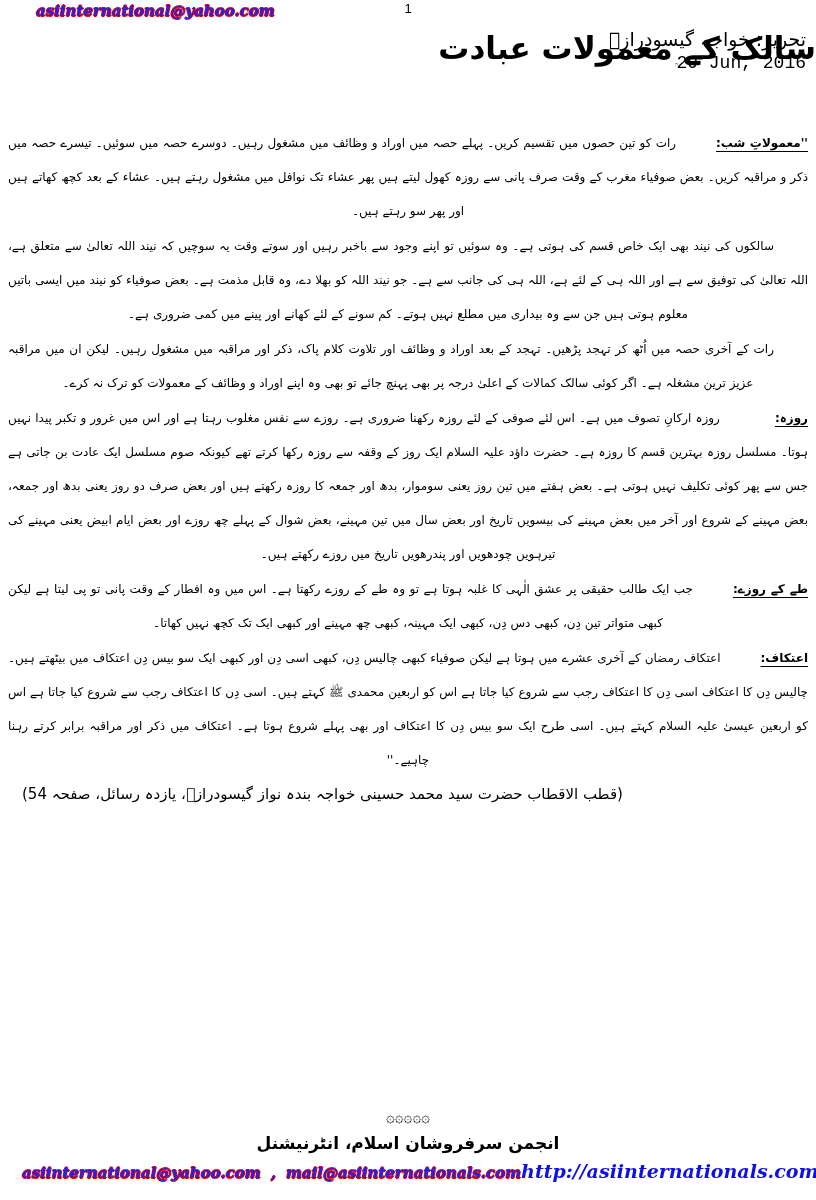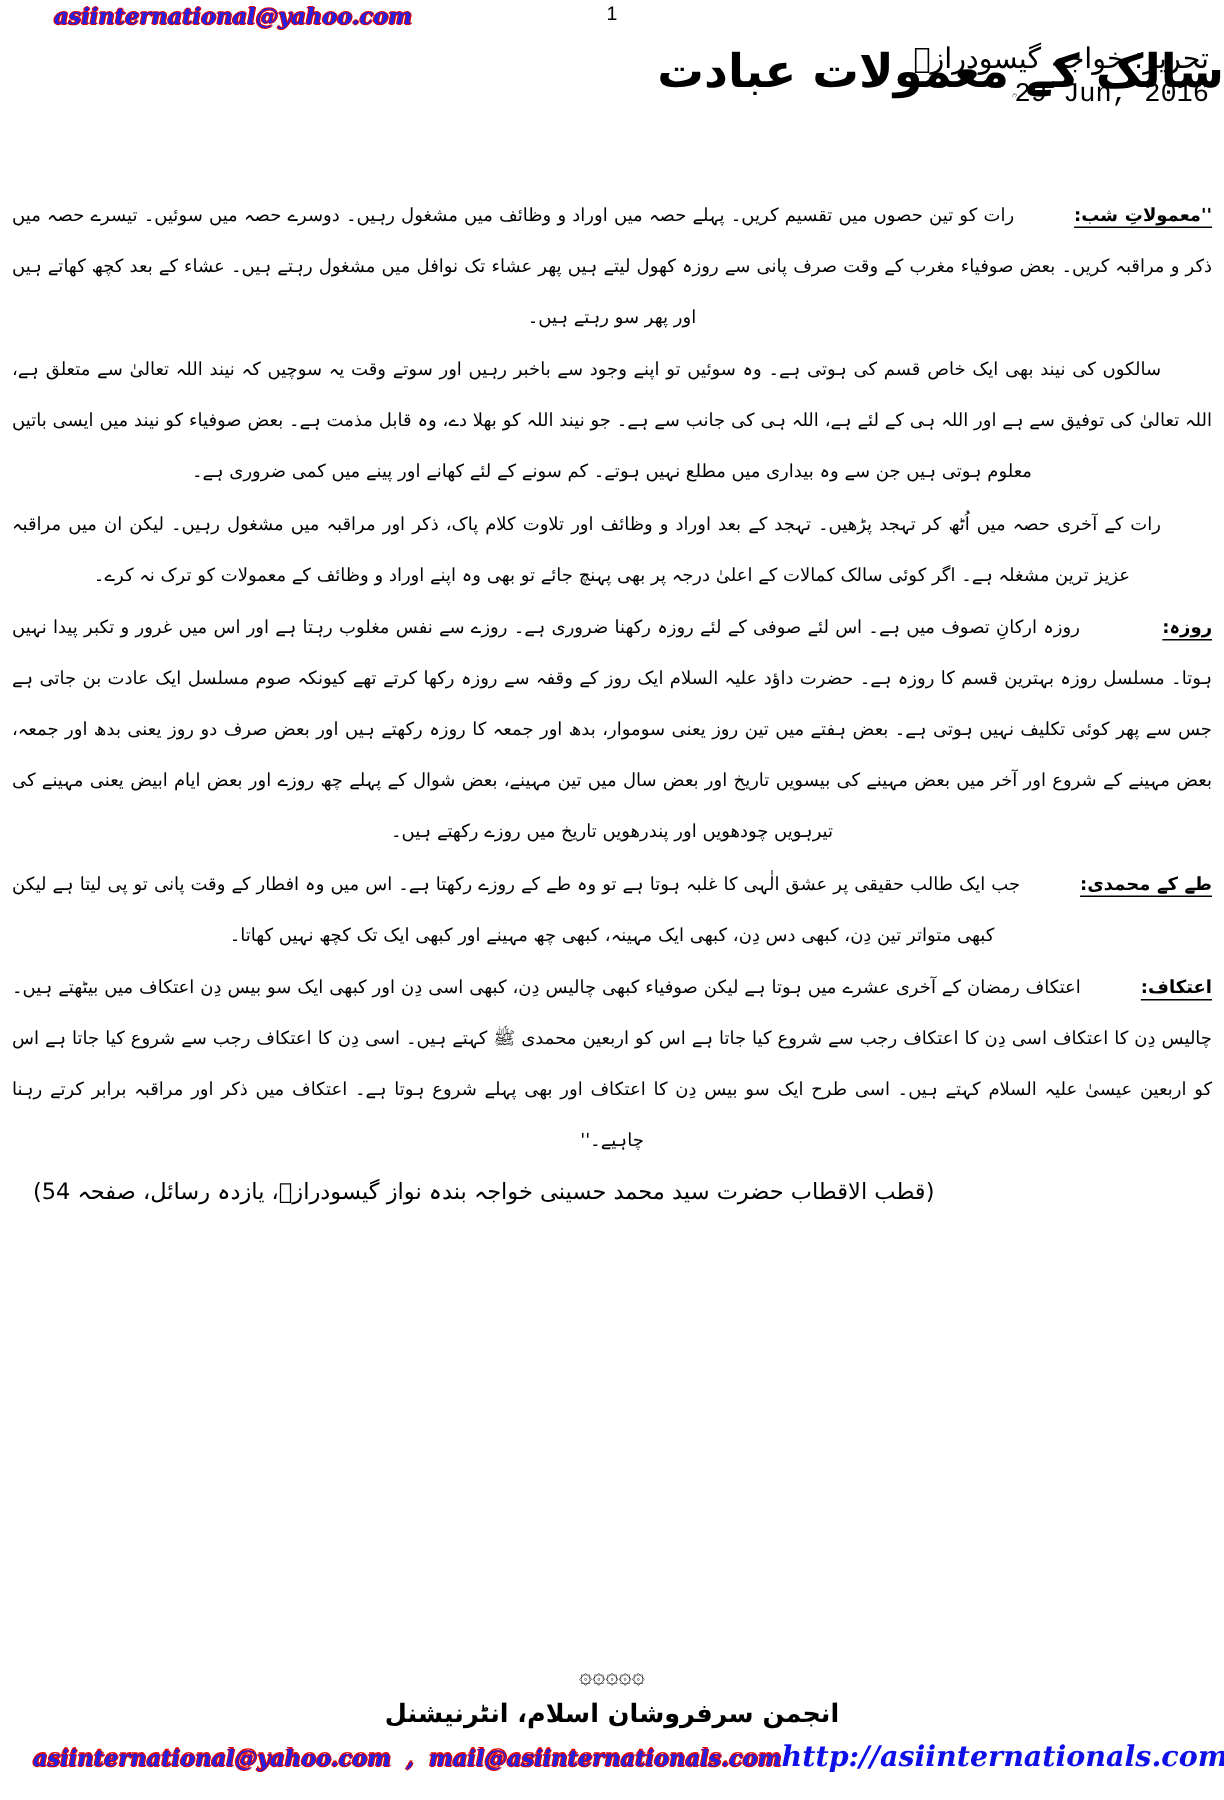--- a/index.html
+++ b/index.html
@@ -89,21 +89,21 @@
 
     <div class="para indent">
       <span>رات کے آخری حصہ میں اُٹھ کر تہجد پڑھیں۔ تہجد کے بعد اوراد و وظائف اور تلاوت کلام پاک، ذکر اور مراقبہ میں مشغول رہیں۔ لیکن ان میں مراقبہ عزیز ترین مشغلہ ہے۔ اگر کوئی سالک کمالات کے اعلیٰ درجہ پر بھی پہنچ جائے تو بھی وہ اپنے اوراد و وظائف کے معمولات کو ترک نہ کرے۔</span>
     </div>
 
     <div class="para">
       <span class="sec-head">روزہ:</span><span class="tab-wide"></span><span>روزہ ارکانِ تصوف میں ہے۔ اس لئے صوفی کے لئے روزہ رکھنا ضروری ہے۔ روزے سے نفس مغلوب رہتا ہے اور اس میں غرور و تکبر پیدا نہیں ہوتا۔ مسلسل روزہ بہترین قسم کا روزہ ہے۔ حضرت داؤد علیہ السلام ایک روز کے وقفہ سے روزہ رکھا کرتے تھے کیونکہ صوم مسلسل ایک عادت بن جاتی ہے جس سے پھر کوئی تکلیف نہیں ہوتی ہے۔ بعض ہفتے میں تین روز یعنی سوموار، بدھ اور جمعہ کا روزہ رکھتے ہیں اور بعض صرف دو روز یعنی بدھ اور جمعہ، بعض مہینے کے شروع اور آخر میں بعض مہینے کی بیسویں تاریخ اور بعض سال میں تین مہینے، بعض شوال کے پہلے چھ روزے اور بعض ایام ابیض یعنی مہینے کی تیرہویں چودھویں اور پندرھویں تاریخ میں روزے رکھتے ہیں۔</span>
     </div>
 
     <div class="para">
-      <span class="sec-head">طے کے محمدی:</span><span class="tab"></span><span>جب ایک طالب حقیقی پر عشق الٰہی کا غلبہ ہوتا ہے تو وہ طے کے روزے رکھتا ہے۔ اس میں وہ افطار کے وقت پانی تو پی لیتا ہے لیکن کبھی متواتر تین دِن، کبھی دس دِن، کبھی ایک مہینہ، کبھی چھ مہینے اور کبھی ایک تک کچھ نہیں کھاتا۔</span>
+      <span class="sec-head">طے کے روزے:</span><span class="tab"></span><span>جب ایک طالب حقیقی پر عشق الٰہی کا غلبہ ہوتا ہے تو وہ طے کے روزے رکھتا ہے۔ اس میں وہ افطار کے وقت پانی تو پی لیتا ہے لیکن کبھی متواتر تین دِن، کبھی دس دِن، کبھی ایک مہینہ، کبھی چھ مہینے اور کبھی ایک تک کچھ نہیں کھاتا۔</span>
     </div>
 
     <div class="para">
       <span class="sec-head">اعتکاف:</span><span class="tab"></span><span>اعتکاف رمضان کے آخری عشرے میں ہوتا ہے لیکن صوفیاء کبھی چالیس دِن، کبھی اسی دِن اور کبھی ایک سو بیس دِن اعتکاف میں بیٹھتے ہیں۔ چالیس دِن کا اعتکاف اسی دِن کا اعتکاف رجب سے شروع کیا جاتا ہے اس کو اربعین محمدی ﷺ کہتے ہیں۔ اسی دِن کا اعتکاف رجب سے شروع کیا جاتا ہے اس کو اربعین عیسیٰ علیہ السلام کہتے ہیں۔ اسی طرح ایک سو بیس دِن کا اعتکاف اور بھی پہلے شروع ہوتا ہے۔ اعتکاف میں ذکر اور مراقبہ برابر کرتے رہنا چاہیے۔''</span>
     </div>
 
     <div class="citation">(قطب الاقطاب حضرت سید محمد حسینی خواجہ بندہ نواز گیسودرازؒ، یازدہ رسائل، صفحہ 54)</div>
   </div>
 
   <div class="bottom">

